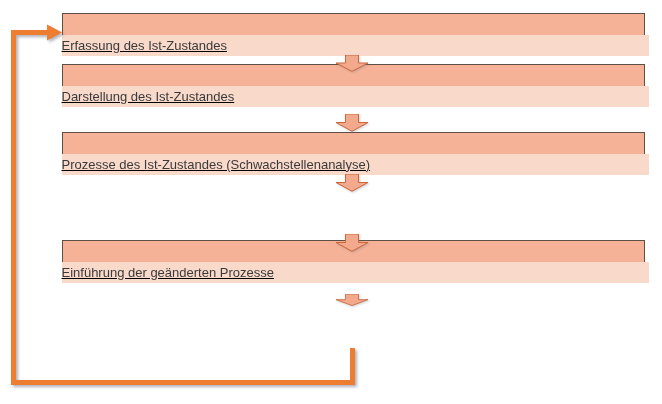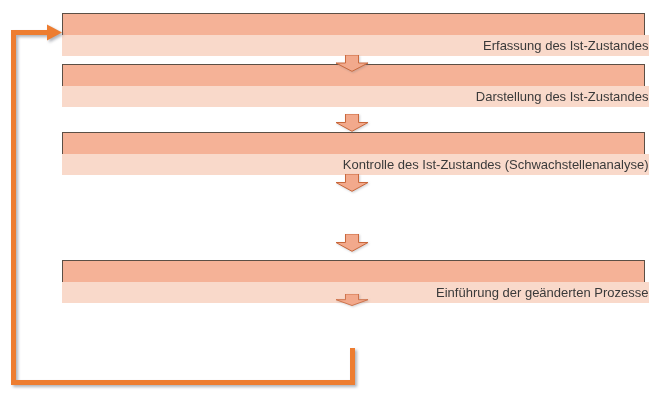--- a/index.html
+++ b/index.html
@@ -31,21 +31,22 @@
   }
   .step .band {
     position: absolute;
     left: -1.5px;
     bottom: -1.5px;
     width: calc(100% + 6px);
     height: 21px;
     background: var(--band-light);
     display: flex;
     align-items: center;
-    justify-content: flex-end;
+    justify-content: flex-start;
+    text-decoration: underline;
   }
   .step--last .band {
     bottom: 0;
     width: calc(100% + 3px);
   }
   .step .label {
     font-size: 13px;
     line-height: 1;
     color: var(--text);
     white-space: nowrap;
@@ -80,26 +81,26 @@
   </div>
 
   <div class="step" style="top:64px">
     <div class="band">
       <span class="label">Darstellung des Ist-Zustandes</span>
     </div>
   </div>
 
   <div class="step" style="top:132px">
     <div class="band">
-      <span class="label">Kontrolle des Ist-Zustandes (Schwachstellenanalyse)</span>
+      <span class="label">Prozesse des Ist-Zustandes (Schwachstellenanalyse)</span>
     </div>
   </div>
 
 
-  <div class="step" style="top:260px">
+  <div class="step" style="top:240px">
     <div class="band">
       <span class="label">Einführung der geänderten Prozesse</span>
     </div>
   </div>
 
 
   <div class="flow-arrow" style="top:55px;height:17px">
     <svg viewBox="0 0 34 18" preserveAspectRatio="none">
         <polygon points="10.5,0 10.5,8.5 1,8.5 17,17.3 33,8.5 23.5,8.5 23.5,0" fill="var(--arrow-fill)" stroke="var(--arrow-stroke)" stroke-width="1"></polygon>
       </svg>

